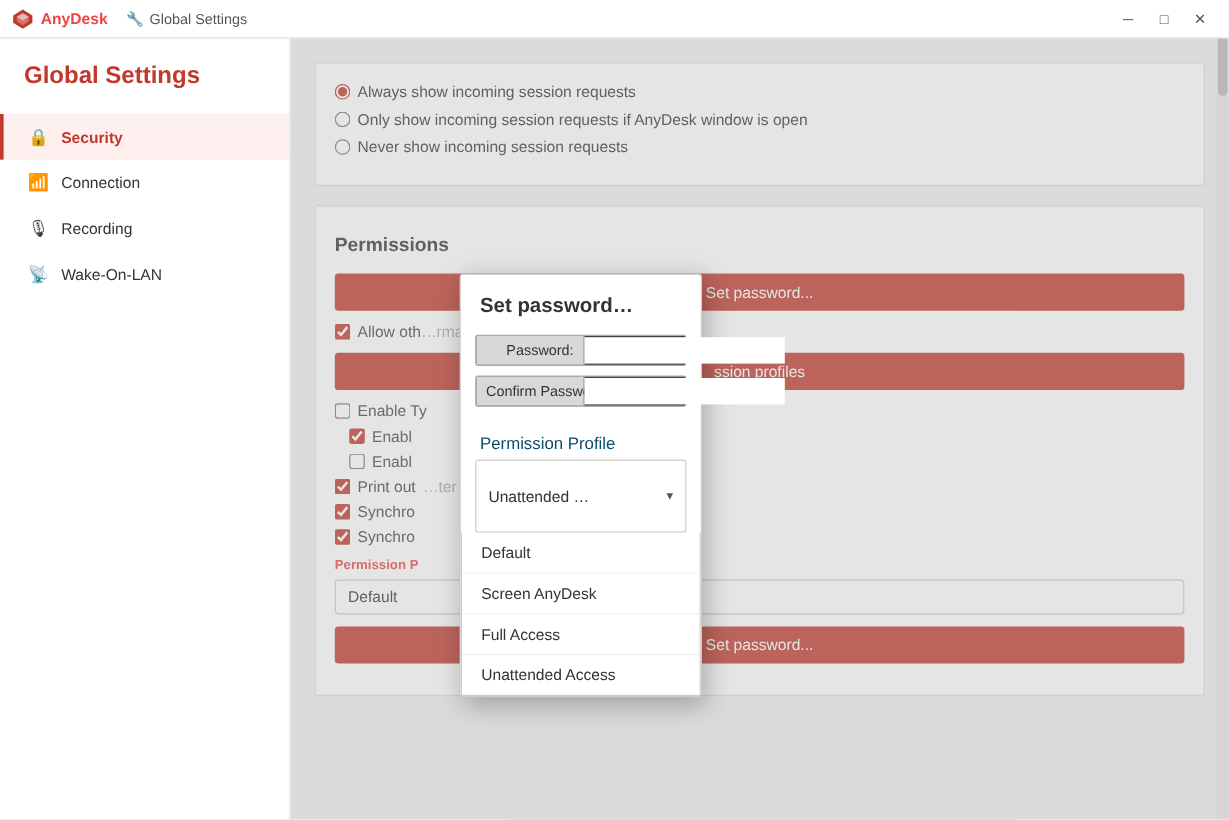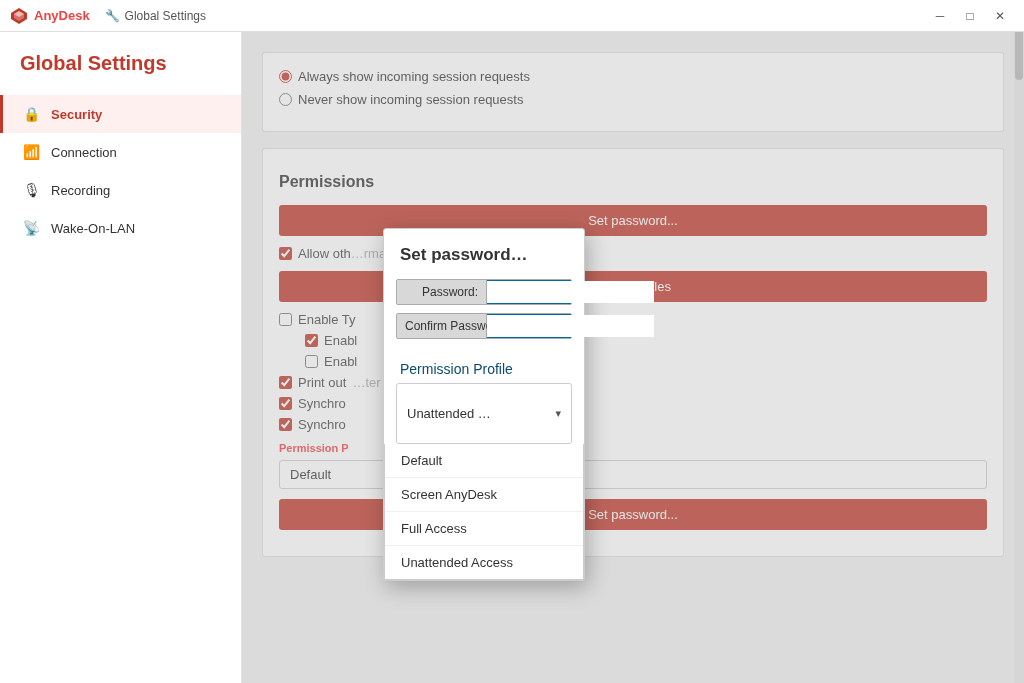--- a/index.html
+++ b/index.html
@@ -152,21 +152,21 @@
       display: flex;
       align-items: center;
       gap: 6px;
       margin-bottom: 6px;
       font-size: 13px;
       color: #444;
     }
     .checkbox-item input[type="checkbox"] { accent-color: #c0392b; }
 
     .checkbox-indent {
-      margin-left: 26px;
+      margin-left: 12px;
       align-items: center;
     }
 
     .permission-profile-label {
       font-size: 11px;
       font-weight: 600;
       color: #ef4444;
       margin-top: 10px;
       margin-bottom: 6px;
     }
@@ -219,21 +219,21 @@
     }
     .modal-field {
       padding: 4px 12px;
     }
     .field-row {
       display: flex;
       align-items: center;
       border: 1px solid #aaa;
       border-radius: 2px;
       margin-bottom: 8px;
-      background: #0369a1;
+      background: #404040;
     }
     .field-label {
       padding: 5px 8px;
       font-size: 12px;
       color: #333;
       background: #d8d8d8;
       border-right: 1px solid #aaa;
       white-space: nowrap;
       min-width: 90px;
       text-align: right;
@@ -347,20 +347,24 @@
     </div>
   </div>
 
   <div class="main-content" style="position:relative;">
 
     <div class="content-card">
       <div class="radio-group">
         <div class="radio-item">
           <input type="radio" name="session" checked="" style="">
           <span>Always show incoming session requests</span>
+        </div>
+        <div class="radio-item">
+          <input type="radio" name="session" style="">
+          <span>Only show incoming session requests if AnyDesk window is open</span>
         </div>
         <div class="radio-item">
           <input type="radio" name="session" style="">
           <span>Never show incoming session requests</span>
         </div>
       </div>
     </div>
 
     <div class="content-card">
       <div class="section-title">Permissions</div>

